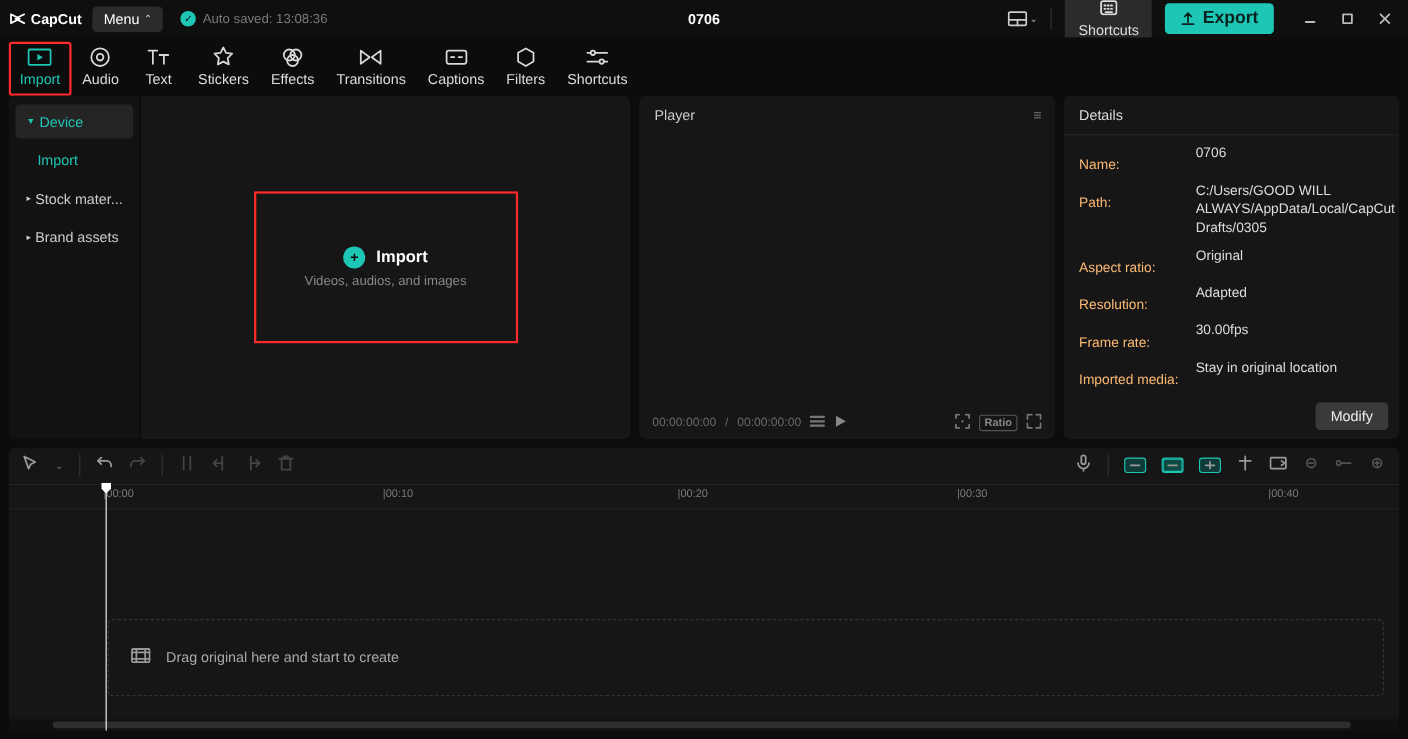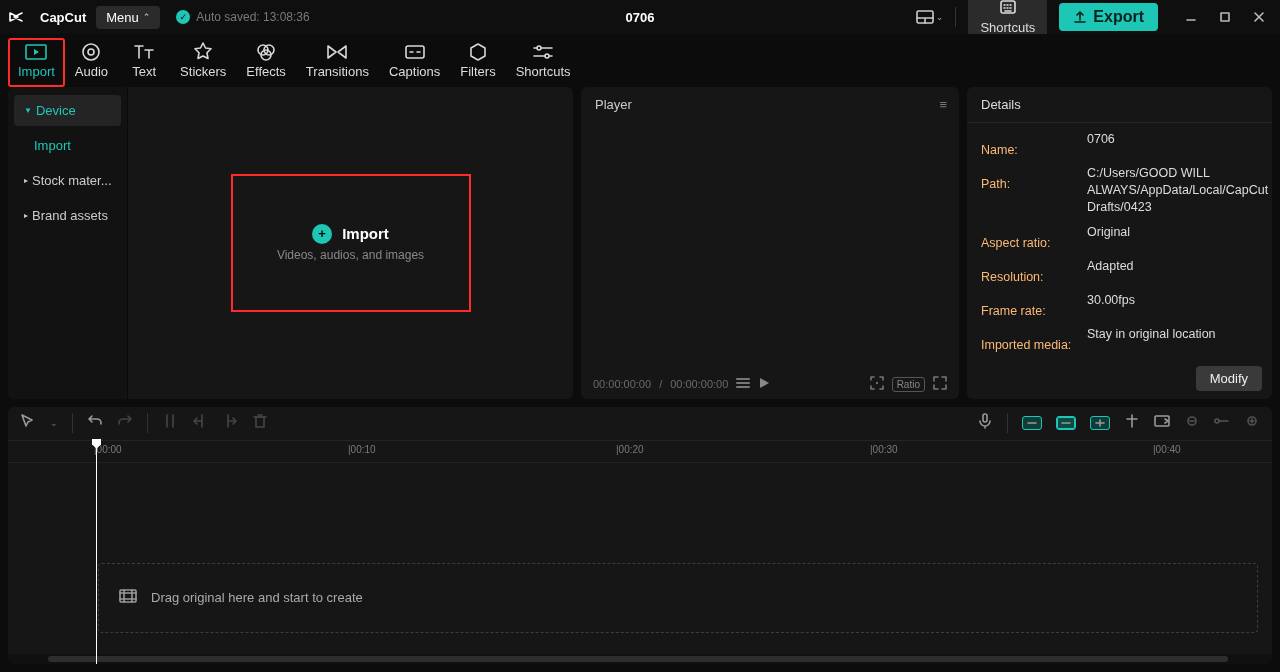--- a/index.html
+++ b/index.html
@@ -1,21 +1,21 @@
 <!DOCTYPE html>
 <html><head>
 <meta charset="utf-8">
 <style>
   * { margin: 0; padding: 0; box-sizing: border-box; font-family: -apple-system, "Segoe UI", Arial, sans-serif; -webkit-font-smoothing: antialiased; }
   body { width: 1280px; height: 672px; background: #000; color: #ddd; overflow: hidden; }
   .app { display: flex; flex-direction: column; height: 100%; background: #0c0c0c; }
 
   
   .titlebar { height: 34px; display:flex; align-items:center; padding:0 8px; background:#0f0f0f; gap:10px;}
-  .logo { display:flex; align-items:center; gap:16px; font-weight:600; font-size:13px; color:#fff;}
+  .logo { display:flex; align-items:center; gap:4px; font-weight:600; font-size:13px; color:#fff;}
   .logo-icon { width:16px; height:16px; display:inline-block; }
   .menu-btn { background:#2b2b2b; border-radius:4px; padding:4px 10px; font-size:13px; color:#fff; display:flex; align-items:center; gap:4px; cursor:pointer;}
   .chev { font-size:9px; opacity:.8;}
   .auto-saved { display:flex; align-items:center; gap:6px; font-size:12px; color:#7a7a7a; margin-left:6px;}
   .auto-saved .tick { width:14px; height:14px; background:#1ec6b6; border-radius:50%; display:flex; align-items:center; justify-content:center; font-size:9px; color:#0a0a0a; line-height:1; }
   .title-center { position:absolute; left:50%; transform:translateX(-50%); font-size:13px; font-weight:600; color:#fff;}
   .title-right { margin-left:auto; display:flex; align-items:center; gap:12px;}
   .tool-btn { display:flex; align-items:center; gap:6px; font-size:13px; color:#ddd; cursor:pointer; padding:4px 8px; border-radius:4px;}
   .tool-btn.box { background:#2b2b2b; padding:5px 12px;flex-direction:column;}
   .export-btn { background:#1ec6b6; color:#08221f; font-weight:600; padding:5px 14px; border-radius:4px; display:flex; align-items:center; gap:6px; cursor:pointer;}
@@ -49,21 +49,21 @@
   .import-label { font-size:15px; font-weight:600; color:#fff;}
   .import-sub { font-size:12px; color:#888;}
 
   
   .player-head { padding:10px 14px; font-size:13px; color:#ccc; position:relative;}
   .player-head .burger { position:absolute; right:12px; top:10px; color:#777;}
   .player-body { height:170px; }
   .player-foot { position:absolute; bottom:6px; left:0; right:0; display:flex; align-items:center; gap:8px; padding:0 12px; font-size:11px; color:#6a6a6a;}
   .player-foot .spacer { flex:1;}
   .pf-icon { color:#777; font-size:13px; cursor:pointer;}
-  .ratio-chip { border:1px solid #555; border-radius:3px; font-size:10px; padding:1px 4px; color:#888;}
+  .ratio-chip { border:1px solid #555; border-radius:3px; font-size:10px; padding:1px 4px; color:#888;font-weight:bold;}
 
   
   .details { display:flex; flex-direction:column; height:100%; }
   .details-head { padding:10px 14px; font-size:13px; color:#ddd; border-bottom:1px solid #262626;}
   .details-body { padding:8px 14px; display:flex; flex-direction:column; gap:8px; font-size:12.5px;}
   .drow { display:flex; }
   .dlabel { width:106px; color:#fdba74; flex-shrink:0;margin-top:12px;}
   .dval { color:#ddd; line-height:1.35;}
   .modify-row { margin-top:auto; padding:6px 10px 8px 0; display:flex; justify-content:flex-end;}
   .modify-btn { background:#3a3a3a; color:#eee; padding:5px 14px; border-radius:4px; font-size:13px; cursor:pointer;}
@@ -301,21 +301,21 @@
 
     <div class="panel details">
       <div class="details-head">Details</div>
       <div class="details-body">
         <div class="drow">
             <span class="dlabel">Name:</span>
             <span class="dval">0706</span>
           </div>
         <div class="drow">
             <span class="dlabel">Path:</span>
-            <span class="dval" style="max-width:190px">C:/Users/GOOD WILL ALWAYS/AppData/Local/CapCut Drafts/0423</span>
+            <span class="dval" style="max-width:190px">C:/Users/GOOD WILL ALWAYS/AppData/Local/CapCut Drafts/0305</span>
           </div>
         <div class="drow">
             <span class="dlabel">Aspect ratio:</span>
             <span class="dval">Original</span>
           </div>
         <div class="drow">
             <span class="dlabel">Resolution:</span>
             <span class="dval">Adapted</span>
           </div>
         <div class="drow">

